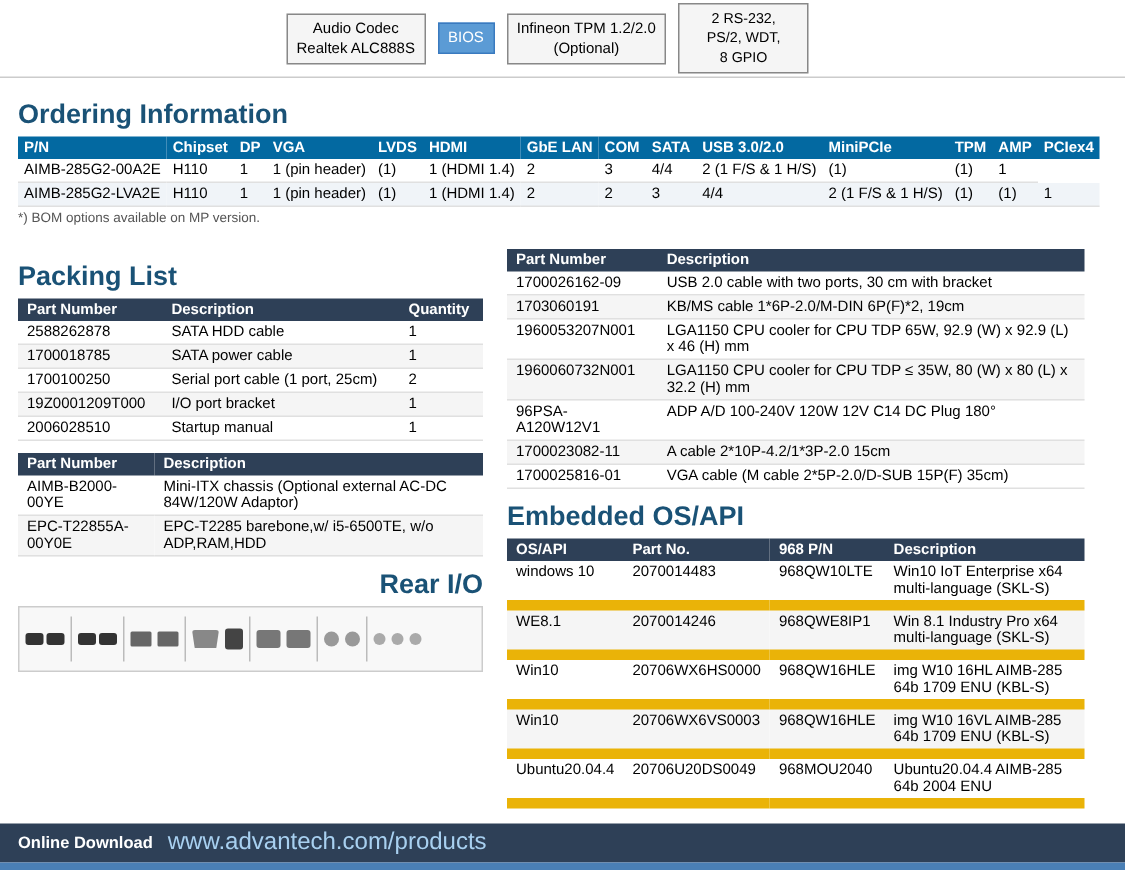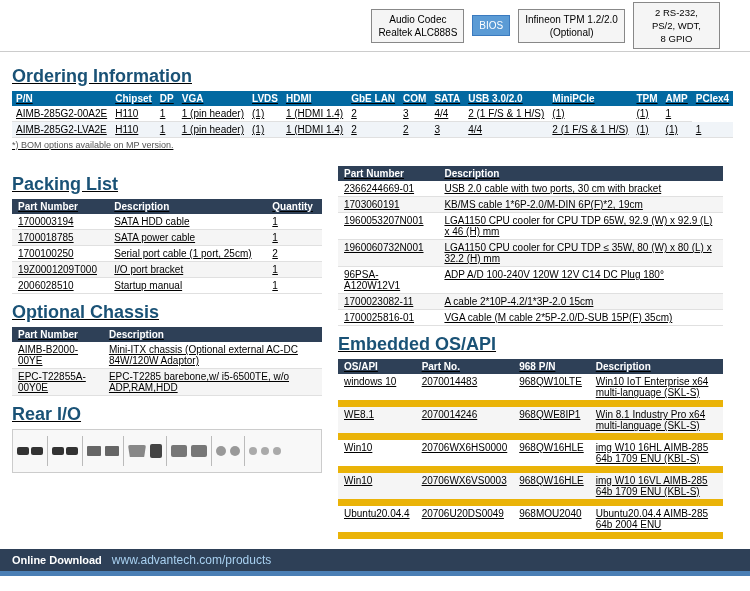--- a/index.html
+++ b/index.html
@@ -10,21 +10,21 @@
       width: 750px;
       min-height: 591px;
       overflow: hidden;
     }
 
     
     .top-diagram {
       background: #fff;
       padding: 6px 10px 6px 10px;
       display: flex;
-      justify-content: flex-end;
+      justify-content: center;
       align-items: center;
       border-bottom: 1px solid #ccc;
       height: 52px;
     }
     .diagram-inner {
       display: flex;
       align-items: center;
       gap: 8px;
       margin-right: 20px;
     }
@@ -46,21 +46,20 @@
       padding: 3px 18px;
       font-size: 9.5px;
       text-align: center;
       background: #f5f5f5;
       line-height: 1.4;
     }
 
     
     .main {
       padding: 6px 27px 0 12px;
-      text-decoration: underline;
     }
 
     
     .section-title {
       font-size: 18px;
       font-weight: bold;
       color: #1a5276;
       margin-bottom: 4px;
       margin-top: 8px;
     }
@@ -138,20 +137,21 @@
     .acc-table td {
       padding: 2px 6px;
       border-bottom: 1px solid #e0e0e0;
       vertical-align: top;
     }
     .acc-table tr:nth-child(even) td { background: #f5f5f5; }
 
     
     .rear-io {
       margin-top: 2px;
+      text-align: right;
     }
     .rear-io-image {
       display: flex;
       align-items: center;
       gap: 4px;
       margin-top: 4px;
       padding: 4px;
       border: 1px solid #ccc;
       background: #f8f8f8;
       height: 44px;
@@ -203,21 +203,21 @@
       display: flex;
       align-items: center;
       gap: 10px;
       margin-top: 6px;
     }
     .download-bar .label {
       font-weight: bold;
       font-size: 11px;
     }
     .download-bar .url {
-      font-size: 12px;
+      font-size: 16px;
       color: #a8d0f0;
     }
 
     .bottom-bar {
       background: #4a7fb5;
       height: 5px;
       margin-top: 0;
     }
   </style>
 </head>
@@ -298,21 +298,21 @@
       <table class="list-table">
         <thead>
             <tr id="packing-header">
               <th>Part Number</th>
               <th>Description</th>
               <th>Quantity</th>
             </tr>
           </thead>
         <tbody id="packing-body">
             <tr>
-              <td>1700003194</td>
+              <td>2588262878</td>
               <td>SATA HDD cable</td>
               <td>1</td>
             </tr>
             <tr>
               <td>1700018785</td>
               <td>SATA power cable</td>
               <td>1</td>
             </tr>
             <tr>
               <td>1700100250</td>
@@ -325,21 +325,20 @@
               <td>1</td>
             </tr>
             <tr>
               <td>2006028510</td>
               <td>Startup manual</td>
               <td>1</td>
             </tr>
           </tbody>
       </table>
 
-      <div class="section-title">Optional Chassis</div>
       <table class="list-table">
         <thead>
             <tr id="chassis-header">
               <th>Part Number</th>
               <th>Description</th>
             </tr>
           </thead>
         <tbody id="chassis-body">
             <tr>
               <td>AIMB-B2000-00YE</td>
@@ -389,21 +388,21 @@
 
       <table class="acc-table">
         <thead>
             <tr id="acc-header">
               <th>Part Number</th>
               <th>Description</th>
             </tr>
           </thead>
         <tbody id="acc-body">
             <tr>
-              <td>2366244669-01</td>
+              <td>1700026162-09</td>
               <td>USB 2.0 cable with two ports, 30 cm with bracket</td>
             </tr>
             <tr>
               <td>1703060191</td>
               <td>KB/MS cable 1*6P-2.0/M-DIN 6P(F)*2, 19cm</td>
             </tr>
             <tr>
               <td>1960053207N001</td>
               <td>LGA1150 CPU cooler for CPU TDP 65W,
 92.9 (W) x 92.9 (L) x 46 (H) mm</td>

